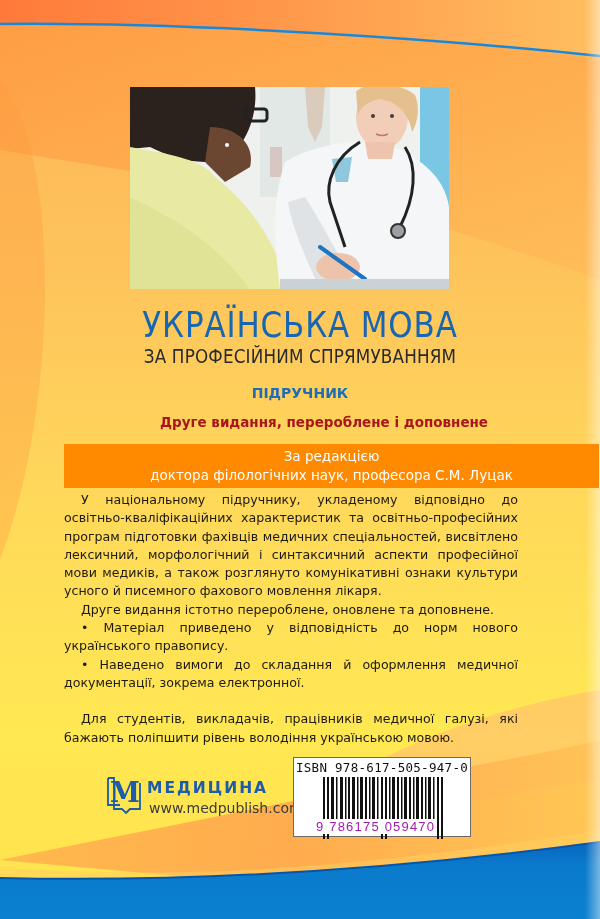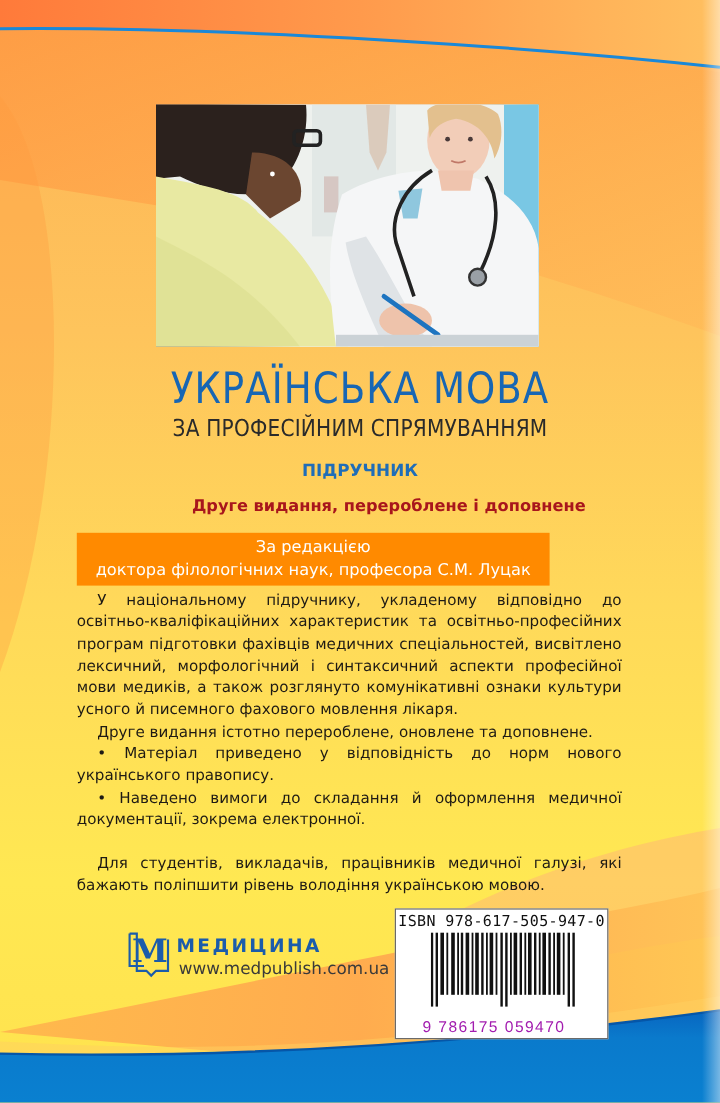--- a/index.html
+++ b/index.html
@@ -33,21 +33,21 @@
       position: absolute; left: 0; right: 0; top: 385px;
       text-align: center; color: #1f6db8;
       font-size: 14px; font-weight: bold;
     }
     .edition {
       position: absolute; left: 0; right: 0; top: 414px;
       text-align: center; color: #a8161c;
       font-size: 13.5px; font-weight: bold; padding-left: 48px;
     }
     .editor-banner {
-      position: absolute; left: 64px; top: 444px; width: 394px; height: 44px;
+      position: absolute; left: 64px; top: 444px; width: 535px; height: 44px;
       background: #ff8a00; color: #ffffff; text-align: center;
       font-size: 13.5px; line-height: 19px; padding-top: 3px;
     }
     .body-text {
       position: absolute; left: 64px; top: 491px; width: 454px;
       color: #1e1a14; font-family: "DejaVu Sans", sans-serif;
       font-size: 12.6px; line-height: 18.3px; text-align: justify;
     }
     .body-text p { text-indent: 17px; }
     .body-text p.gap { margin-top: 18px; }
@@ -57,22 +57,22 @@
     .logo-mark { position: absolute; left: 0; top: 0; width: 36px; height: 40px; }
     .logo-name {
       position: absolute; left: 41px; top: 4px;
       color: #1b5cab; font-weight: bold; font-size: 15.5px; letter-spacing: 2px;
     }
     .logo-url {
       position: absolute; left: 43px; top: 25px;
       color: #3a3a3a; font-size: 14px;
     }
     .isbn-box {
-      position: absolute; left: 293px; top: 757px; width: 178px; height: 109px;
-      background: #ffffff; border: 1px solid #6a6a6a; margin-left: 36px;
+      position: absolute; left: 293px; top: 757px; width: 178px; height: 80px;
+      background: #ffffff; border: 1px solid #6a6a6a;
     }
     .isbn-top {
       position: absolute; left: 0; right: 0; top: 2px; text-align: center;
       font-family: "DejaVu Sans Mono", monospace; font-size: 12.5px; color: #111;
       letter-spacing: 0.3px;
     }
     .isbn-bars { position: absolute; left: 29px; top: 19px; }
     .isbn-bottom {
       position: absolute; left: 20px; bottom: 2px;
       font-family: Liberation Sans, sans-serif; font-size: 13px; color: #a21caf;

